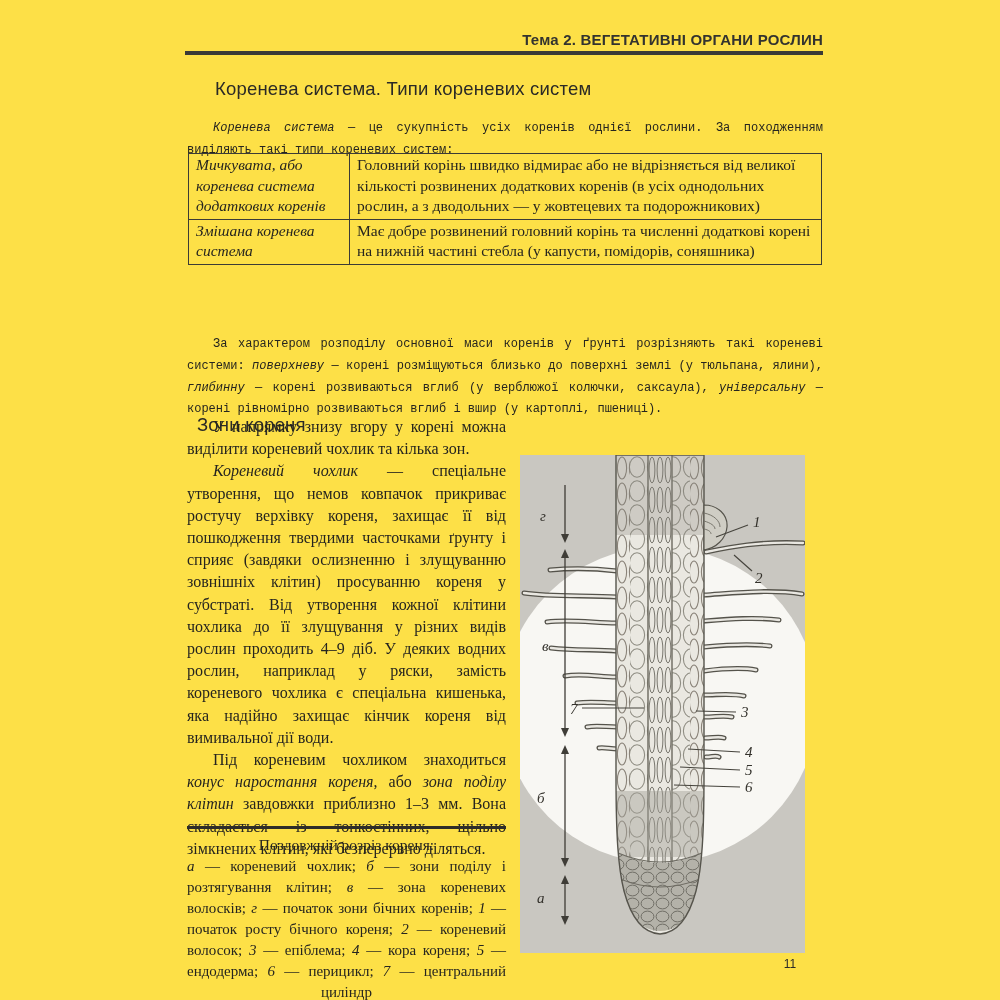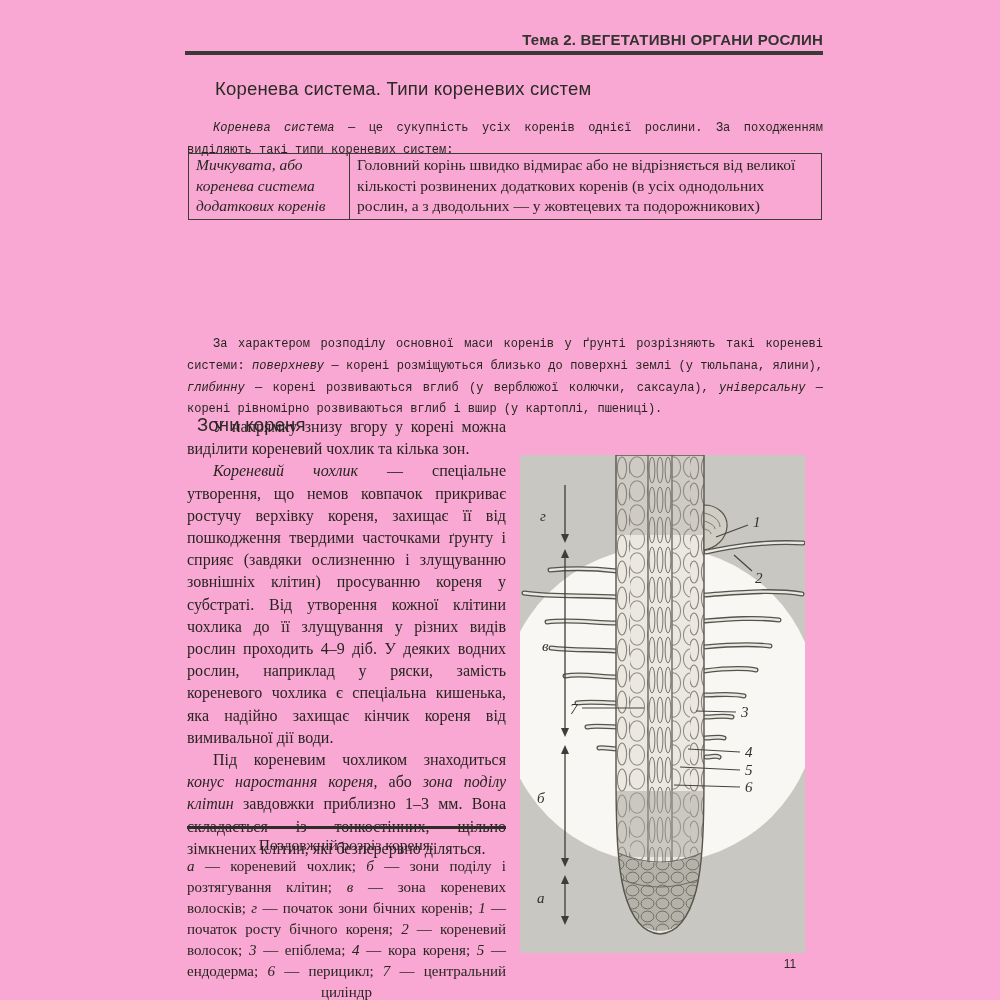--- a/index.html
+++ b/index.html
@@ -1,17 +1,17 @@
 <!DOCTYPE html>
 <html lang="uk"><head>
 <meta charset="utf-8">
 <style>
   html,body{margin:0;padding:0;}
   body{background:#ffffff;font-family:"Liberation Serif",serif;color:#26251f;}
-  .page{position:relative;width:1000px;height:1000px;background:#f9a8d4;overflow:hidden;}
+  .page{position:relative;width:1000px;height:1000px;background:#fde047;overflow:hidden;}
 
   .running-head{position:absolute;top:31px;left:185px;width:638px;text-align:right;
     font-family:"Liberation Sans",sans-serif;font-weight:bold;font-size:15px;color:#33332f;letter-spacing:.2px;}
   .head-rule{position:absolute;top:51px;left:185px;width:638px;height:4px;background:#3a3a36;}
 
   .h-sans{position:absolute;font-family:"Liberation Sans",sans-serif;font-weight:normal;
     font-size:18.5px;color:#2b2a26;letter-spacing:.2px;}
   #sec1-title{top:78px;left:215px;}
   #sec2-title{top:414px;left:197px;}
 
@@ -52,20 +52,24 @@
 
   <div id="sec1-title" class="h-sans">Коренева система. Типи кореневих систем</div>
 
   <p id="intro-para" class="para"><span class="ind"></span><span><em>Коренева система</em><span> — це сукупність усіх коренів однієї рослини. За походженням виділяють такі типи кореневих систем:</span></span></p>
 
   <table class="types">
     <tbody>
       <tr>
         <td class="term">Мичкувата, або коренева система додаткових коренів</td>
         <td>Головний корінь швидко відмирає або не відрізняється від великої кількості розвинених додаткових коренів (в усіх однодольних рослин, а з дводольних — у жовтецевих та подорожникових)</td>
+      </tr>
+      <tr>
+        <td class="term">Змішана коренева система</td>
+        <td>Має добре розвинений головний корінь та численні додаткові корені на нижній частині стебла (у капусти, помідорів, соняшника)</td>
       </tr>
     </tbody>
   </table>
 
   <p id="dist-para" class="para"><span class="ind"></span><span><span>За характером розподілу основної маси коренів у ґрунті розрізняють такі кореневі системи: </span><em>поверхневу</em><span> — корені розміщуються близько до поверхні землі (у тюльпана, ялини), </span><em>глибинну</em><span> — корені розвиваються вглиб (у верблюжої колючки, саксаула), </span><em>універсальну</em><span> — корені рівномірно розвиваються вглиб і вшир (у картоплі, пшениці).</span></span></p>
 
   <div id="sec2-title" class="h-sans">Зони кореня</div>
 
   <div class="leftcol">
     <p><span>У напрямку знизу вгору у корені можна виділити кореневий чохлик та кілька зон.</span></p>

